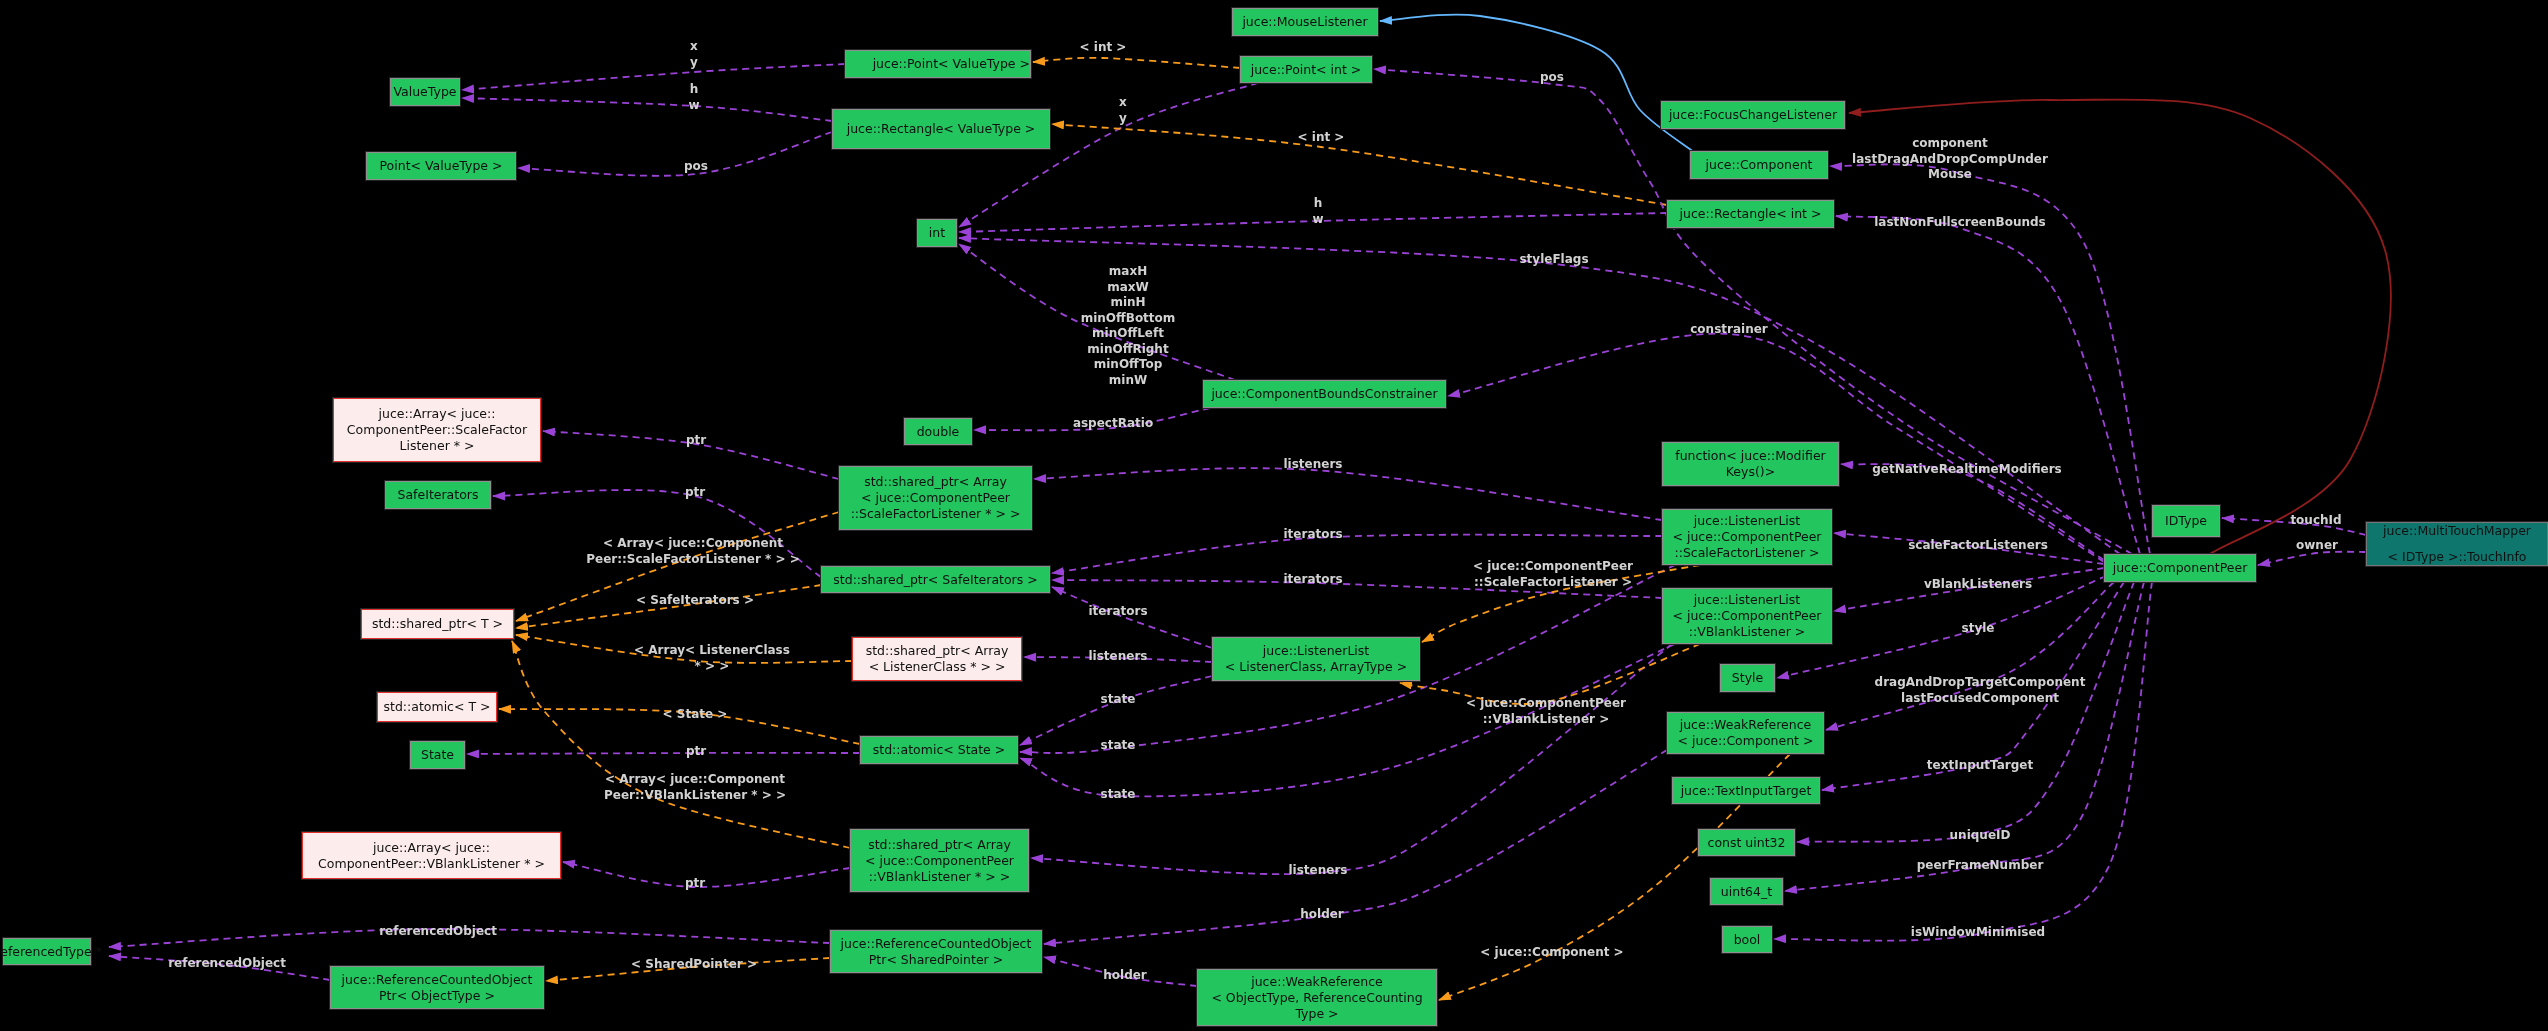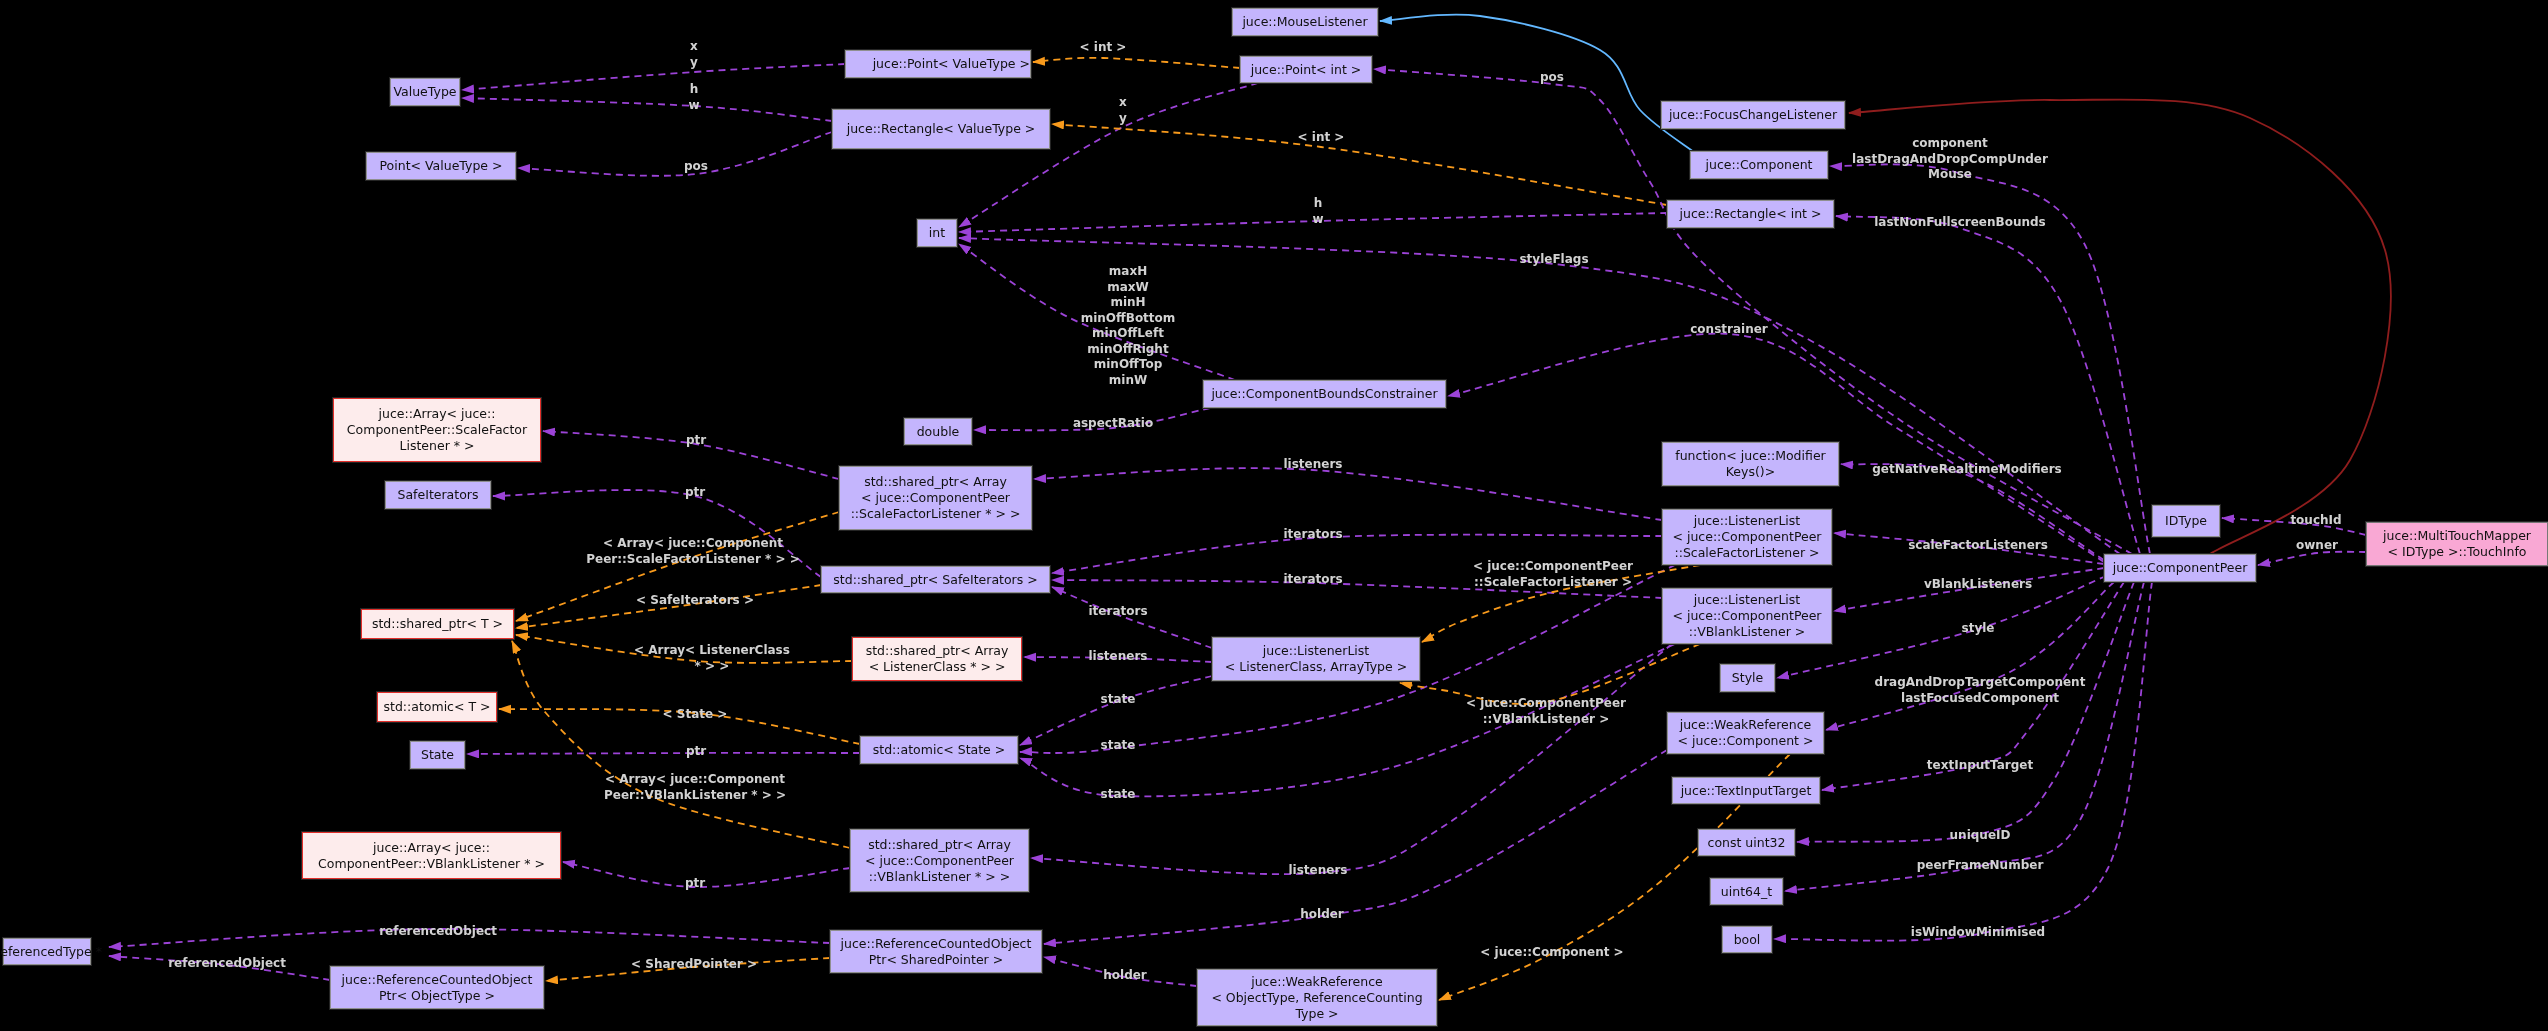--- a/index.html
+++ b/index.html
@@ -1,24 +1,24 @@
 <!DOCTYPE html>
 <html><head>
 <meta charset="utf-8">
 <style>
   html,body{margin:0;padding:0;background:#000;}
   #stage{position:relative;width:2548px;height:1031px;background:#000;overflow:hidden;
          font-family:"DejaVu Sans","Liberation Sans",sans-serif;}
   #edges{position:absolute;left:0;top:0;}
   .node{position:absolute;display:flex;flex-direction:column;justify-content:center;align-items:center;
-        background:#c4b5fd;border:1.5px solid #8f8f8f;box-shadow:0 0 0 1px #242424;
+        background:#22c55e;border:1.5px solid #8f8f8f;box-shadow:0 0 0 1px #242424;
         color:#111;font-size:12.5px;line-height:16px;text-align:center;white-space:nowrap;box-sizing:border-box;
         z-index:2;}
   .node.red{border-color:#e22f2a;background:#fdecec;}
-  .node.gray{background:#f9a8d4;border-color:#777;}
+  .node.gray{background:#0f766e;border-color:#777;justify-content:space-between;}
   .elabel{position:absolute;transform:translate(-50%,-50%);color:#d2d2d2;font-size:12px;font-weight:600;
           line-height:15.5px;text-align:center;white-space:nowrap;z-index:3;}
   .node span,.elabel span{display:block;}
 </style>
 </head>
 <body>
 
 <div id="stage">
   <svg id="edges" width="2548" height="1031">
       <defs>

